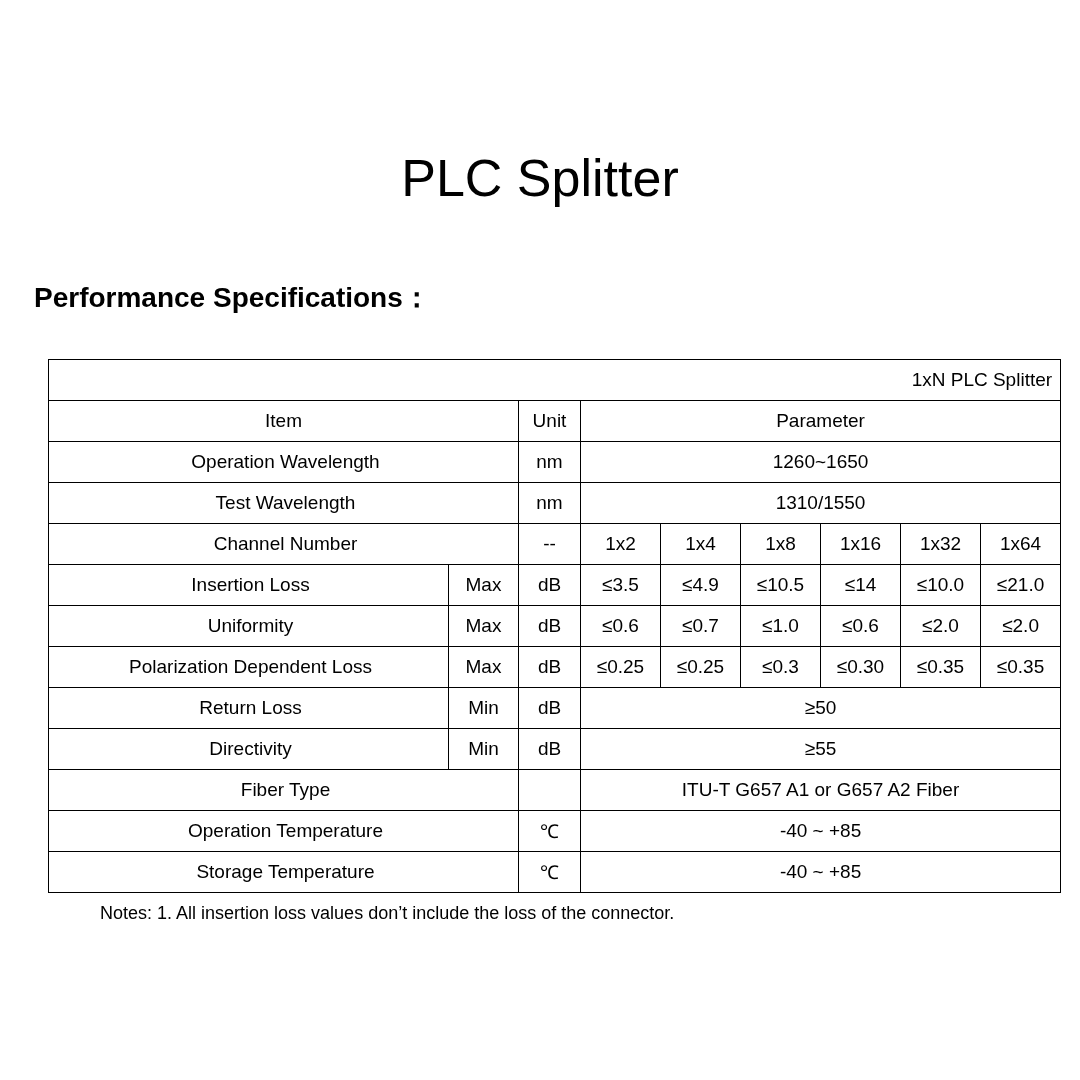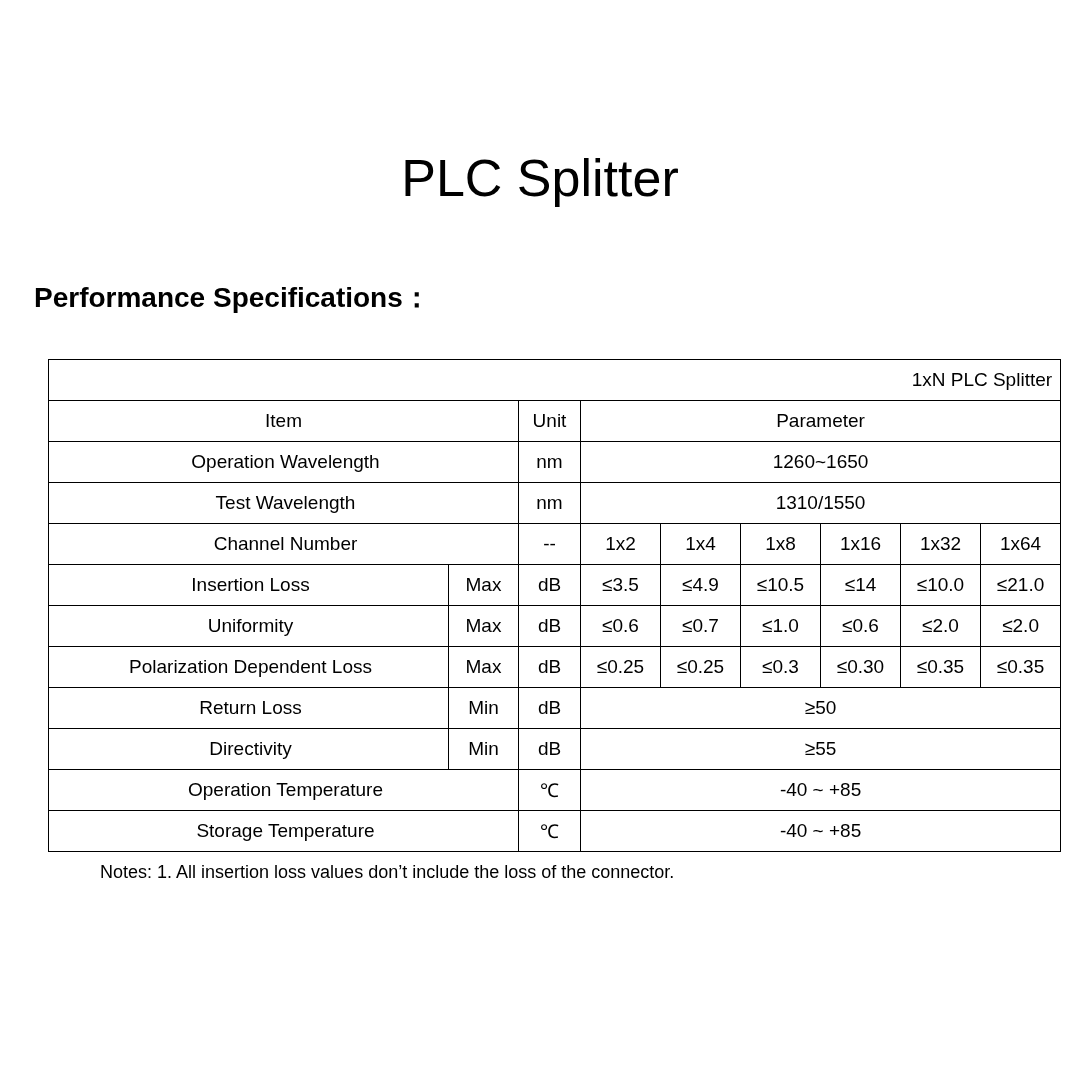--- a/index.html
+++ b/index.html
@@ -169,20 +169,25 @@
           <td colspan="6" class="center">≥50</td>
         </tr>
 
         <tr>
           <td class="left">Directivity</td>
           <td class="center">Min</td>
           <td class="center">dB</td>
           <td colspan="6" class="center">≥55</td>
         </tr>
 
+        <tr>
+          <td colspan="2" class="left">Fiber Type</td>
+          <td class="center"></td>
+          <td colspan="6" class="center">ITU-T G657 A1 or G657 A2 Fiber</td>
+        </tr>
 
         <tr>
           <td colspan="2" class="left">Operation Temperature</td>
           <td class="center">℃</td>
           <td colspan="6" class="center">-40 ~ +85</td>
         </tr>
 
         <tr>
           <td colspan="2" class="left">Storage Temperature</td>
           <td class="center">℃</td>

